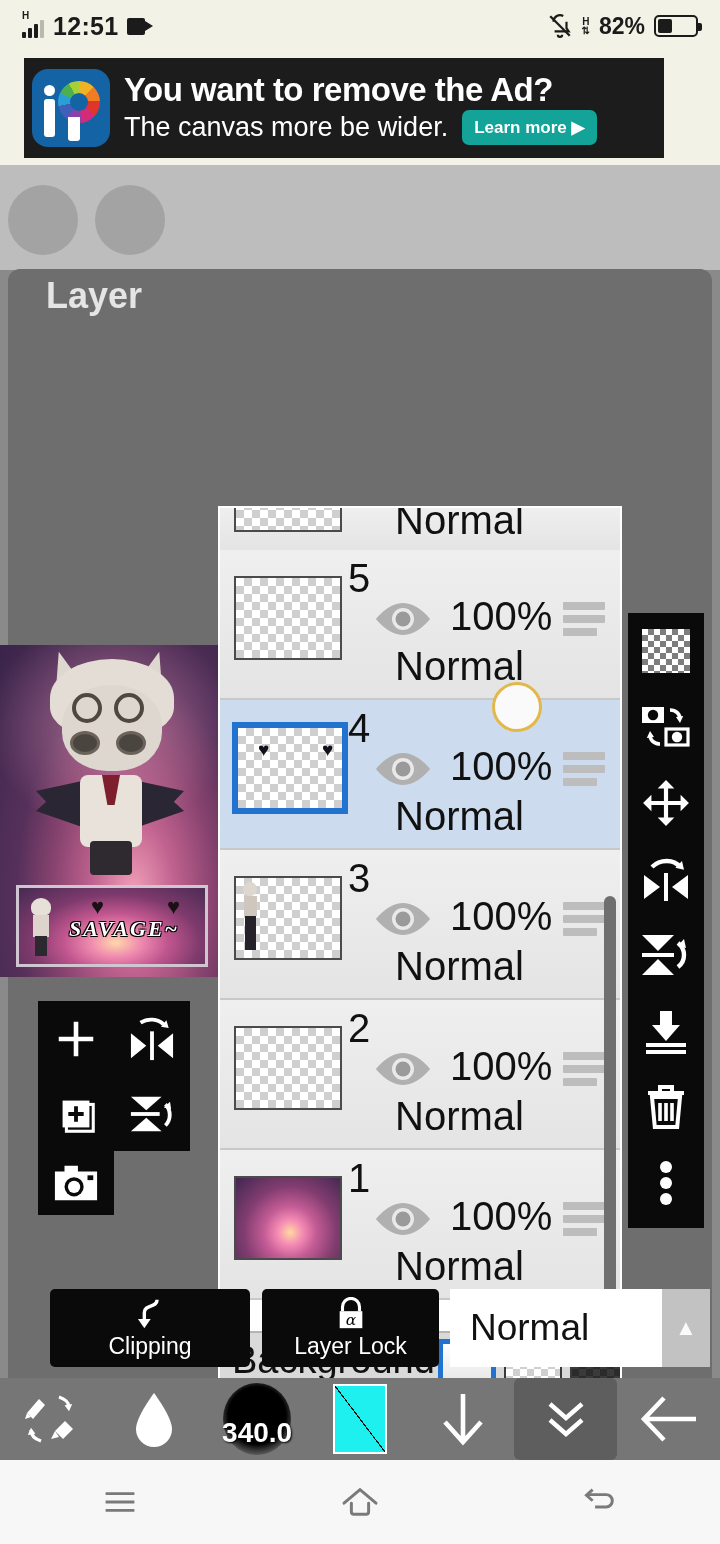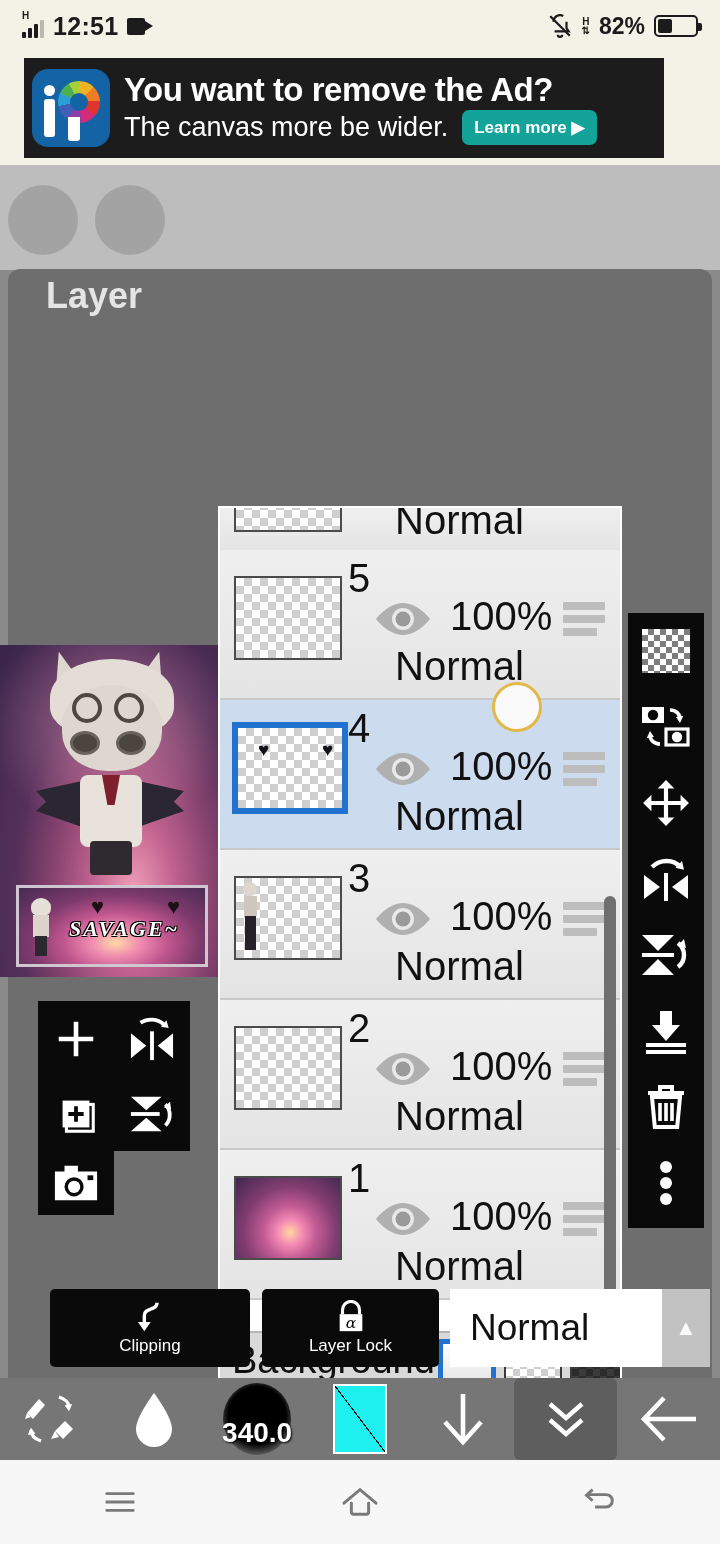--- a/index.html
+++ b/index.html
@@ -148,21 +148,21 @@
       linear-gradient(45deg,#3a3a3a 25%,transparent 25%,transparent 75%,#3a3a3a 75%),
       linear-gradient(45deg,#3a3a3a 25%,transparent 25%,transparent 75%,#3a3a3a 75%);
     background-size:14px 14px;background-position:0 0,7px 7px;background-color:#2b2b2b;}
 
   
   .ctrlrow{position:absolute;left:50px;top:1124px;width:660px;height:78px;}
   .btn-dark{position:absolute;top:0;height:78px;background:#0a0a0a;border-radius:5px;
     display:flex;flex-direction:column;align-items:center;justify-content:center;color:#fff;}
   .btn-clip{left:0;width:200px;}
   .btn-alpha{left:212px;width:177px;}
-  .btn-label{font-size:17px;margin-top:2px;}
+  .btn-label{font-size:23px;margin-top:2px;}
   .blendsel{position:absolute;left:400px;top:0;width:260px;height:78px;background:#fff;display:flex;align-items:center;}
   .blendsel .txt{flex:1;padding-left:20px;font-size:37px;color:#111;}
   .blendsel .arrow{width:48px;height:78px;background:#c2c2c2;display:flex;align-items:center;justify-content:center;}
 
   .opacrow{position:absolute;left:40px;top:1214px;width:670px;height:66px;display:flex;align-items:center;}
   .opac-val{width:100px;font-size:32px;color:#e9e9e9;}
   .rbtn{width:54px;height:54px;border-radius:50%;background:#0a0a0a;display:flex;align-items:center;justify-content:center;color:#fff;font-size:34px;line-height:34px;flex:none;}
   .track{position:relative;flex:1;height:30px;margin:0 12px;border-radius:15px;overflow:hidden;
     background-image:linear-gradient(to right,#ffffff,#0a0a0a),
       linear-gradient(45deg,#bdbdbd 25%,transparent 25%,transparent 75%,#bdbdbd 75%),

